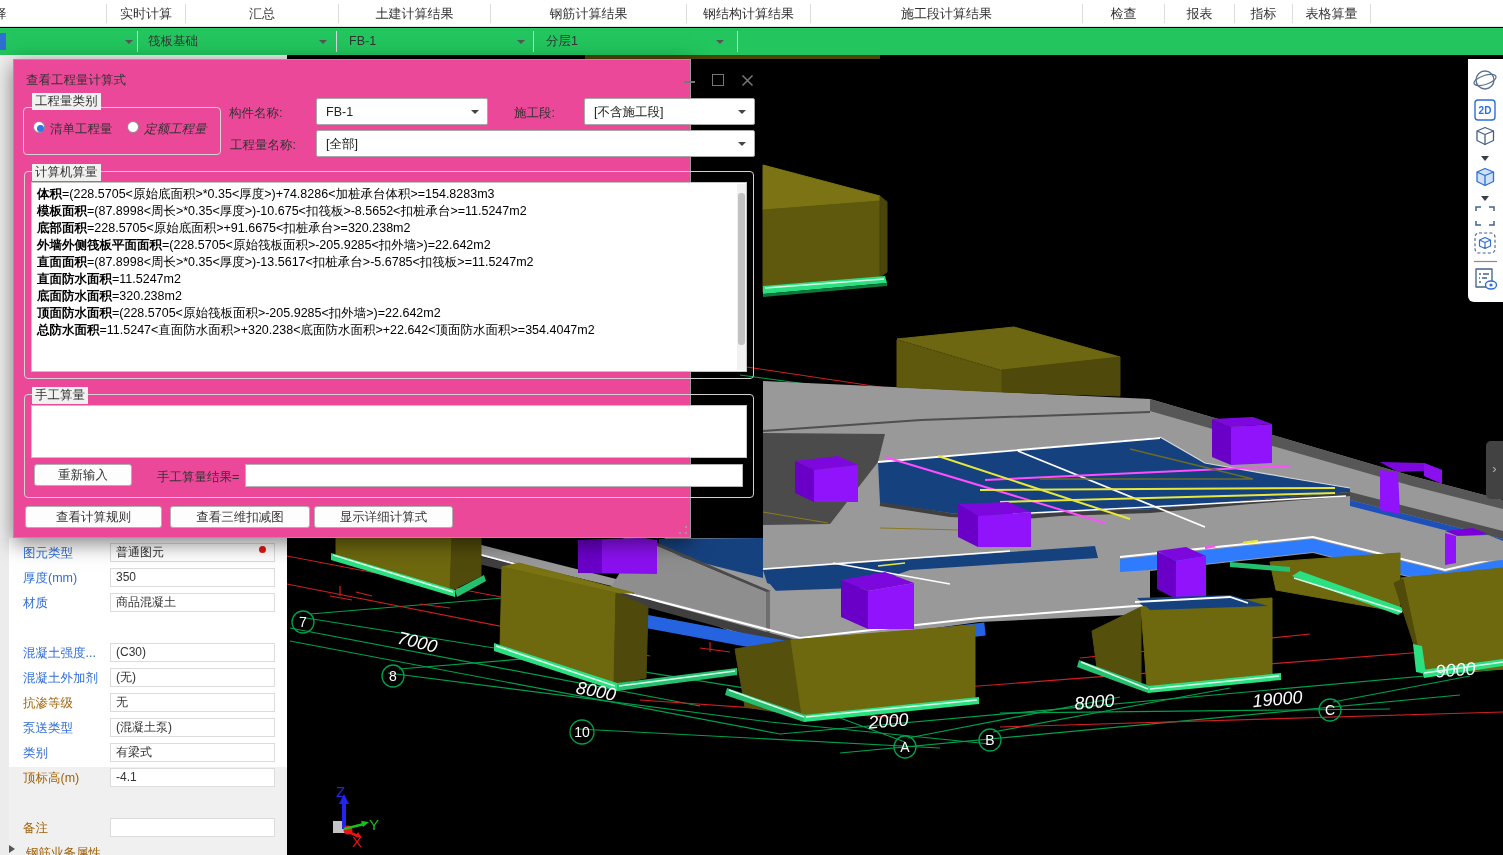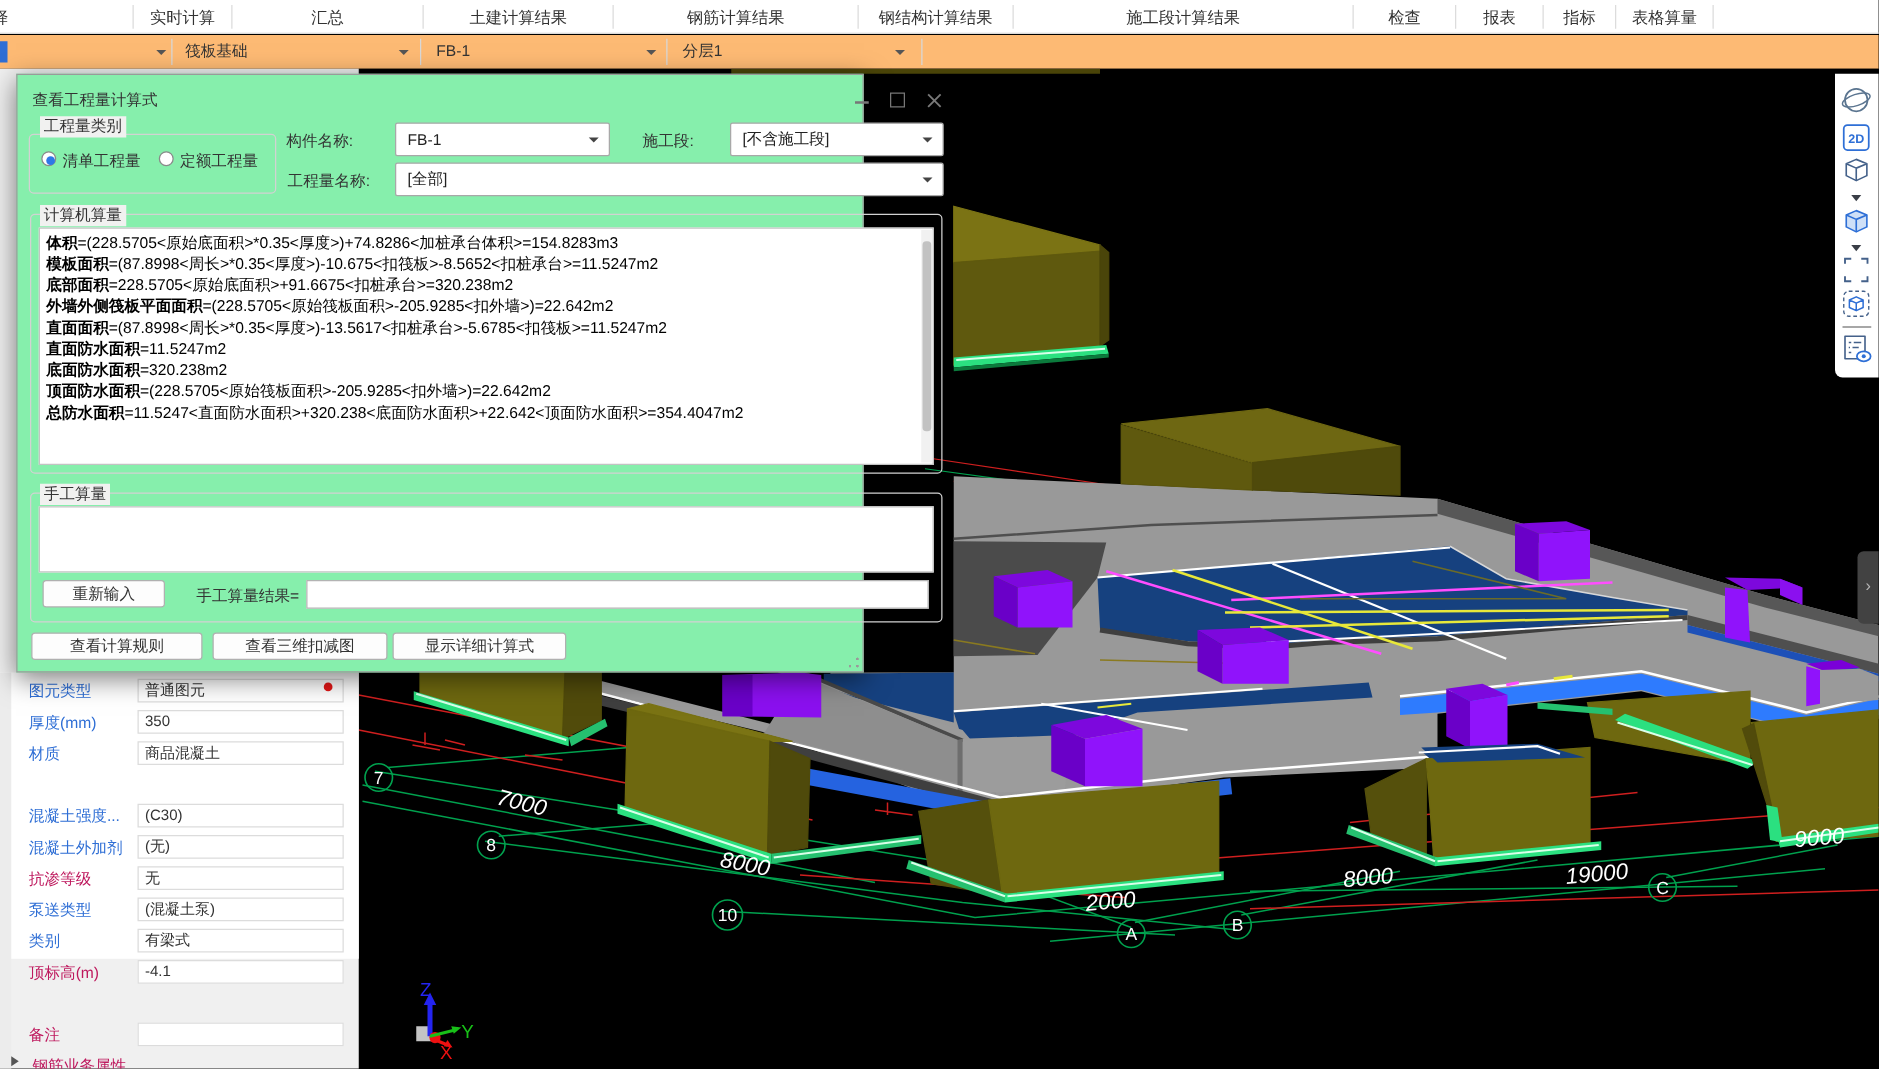--- a/index.html
+++ b/index.html
@@ -3,33 +3,33 @@
 <meta charset="utf-8">
 <style>
 * { margin:0; padding:0; box-sizing:border-box; }
 html,body { width:1503px; height:855px; overflow:hidden; background:#000; font-family:"Liberation Sans",sans-serif; }
 #stage { position:relative; width:1503px; height:855px; background:#000; }
 
 #menubar { position:absolute; left:0; top:0; width:1503px; height:27px; background:#fff; border-bottom:1px solid #e3e3e3; }
 .mi { position:absolute; top:0; height:27px; line-height:27px; font-size:13px; color:#333; text-align:center; }
 .msep { position:absolute; top:4px; height:19px; width:1px; background:#dcdcdc; }
 
-#toolbar { position:absolute; left:0; top:28px; width:1503px; height:27px; background:#fdba74; }
+#toolbar { position:absolute; left:0; top:28px; width:1503px; height:27px; background:#22c55e; }
 .tsep { position:absolute; top:3px; height:21px; width:1px; background:#d8d8d8; }
 .tlabel { position:absolute; top:0; height:27px; line-height:27px; font-size:12.5px; color:#333; }
 .tarrow { position:absolute; top:12px; width:0; height:0; border-left:4px solid transparent; border-right:4px solid transparent; border-top:4px solid #555; }
 
 #leftpanel { position:absolute; left:0; top:55px; width:287px; height:800px; background:#f0f0f0; }
 #propgrid { position:absolute; left:0; top:483px; width:287px; height:229px; background:#fff; }
 .prow { position:absolute; left:12px; width:275px; height:25px; }
-.plab { position:absolute; left:11px; top:5px; font-size:12.5px; color:#be185d; }
+.plab { position:absolute; left:11px; top:5px; font-size:12.5px; color:#a16207; }
 .plab.blue { color:#2e6ed5; }
 .pbox { position:absolute; left:98px; top:3px; width:165px; height:19px; background:#fff; border:1px solid #dcdcdc; font-size:12px; color:#333; line-height:17px; padding-left:5px; }
 
-#dialog { position:absolute; left:13px; top:59px; width:678px; height:479px; background:#86efac; border:1px solid #9a9a9a; box-shadow:0 5px 20px rgba(0,0,0,.5);padding-left:25px; }
+#dialog { position:absolute; left:13px; top:59px; width:678px; height:479px; background:#ec4899; border:1px solid #9a9a9a; box-shadow:0 5px 20px rgba(0,0,0,.5);padding-left:25px; }
 .gbox { position:absolute; border:1px solid #d2d2d2; border-radius:4px; }
 .glab { position:absolute; font-size:12.5px; color:#333; background:#f1f1f0; padding:0 3px; }
 .combo { position:absolute; background:#fff; border:1px solid #a8a8a8; border-radius:2px; font-size:12.5px; color:#222; }
 .combo span { position:absolute; left:9px; top:50%; transform:translateY(-50%); }
 .combo .ar { position:absolute; right:8px; top:50%; margin-top:-2px; width:0; height:0; border-left:4px solid transparent; border-right:4px solid transparent; border-top:4px solid #444; }
 .dbtn { position:absolute; background:#fdfdfd; border:1px solid #b0b0b0; border-radius:3px; font-size:12.5px; color:#333; text-align:center; }
 .dlab { position:absolute; font-size:12.5px; color:#333; }
 
 #sidebar { position:absolute; left:1468px; top:59px; width:35px; height:243px; background:#fff; border-radius:0 0 0 6px; box-shadow:0 2px 6px rgba(0,0,0,.4); }
 #collapse { position:absolute; left:1486px; top:441px; width:17px; height:58px; background:#424242; border-radius:5px 0 0 5px; color:#b5b5b5; font-size:13px; line-height:55px; text-align:center; }
@@ -362,21 +362,21 @@
     <svg style="position:absolute;left:727px;top:14px;" width="13" height="13">
         <path d="M1.5,1.5 L11.5,11.5 M11.5,1.5 L1.5,11.5" stroke="#787878" stroke-width="1.5"></path>
       </svg>
 
     <div class="gbox" style="left:9px;top:47px;width:198px;height:48px;"></div>
     <div class="glab" style="left:18px;top:33px;">工程量类别</div>
     <div style="position:absolute;left:19px;top:61px;width:12px;height:12px;border-radius:50%;border:1px solid #8a8a8a;background:#fff;"></div>
     <div style="position:absolute;left:22.5px;top:64.5px;width:7px;height:7px;border-radius:50%;background:#2e78e6;"></div>
     <div class="dlab" style="left:36px;top:61px;">清单工程量</div>
     <div style="position:absolute;left:113px;top:61px;width:12px;height:12px;border-radius:50%;border:1px solid #8a8a8a;background:#fff;"></div>
-    <div class="dlab" style="left:130px;top:61px;">定额工程量</div>
+    <div class="dlab" style="left:130px;top:61px;font-style:italic;">定额工程量</div>
 
     <div class="dlab" style="left:215px;top:45px;">构件名称:</div>
     <div class="combo" style="left:302px;top:38px;width:172px;height:27px;">
         <span>FB-1</span>
         <i class="ar"></i>
       </div>
     <div class="dlab" style="left:500px;top:45px;">施工段:</div>
     <div class="combo" style="left:570px;top:38px;width:171px;height:27px;">
         <span>[不含施工段]</span>
         <i class="ar"></i>

